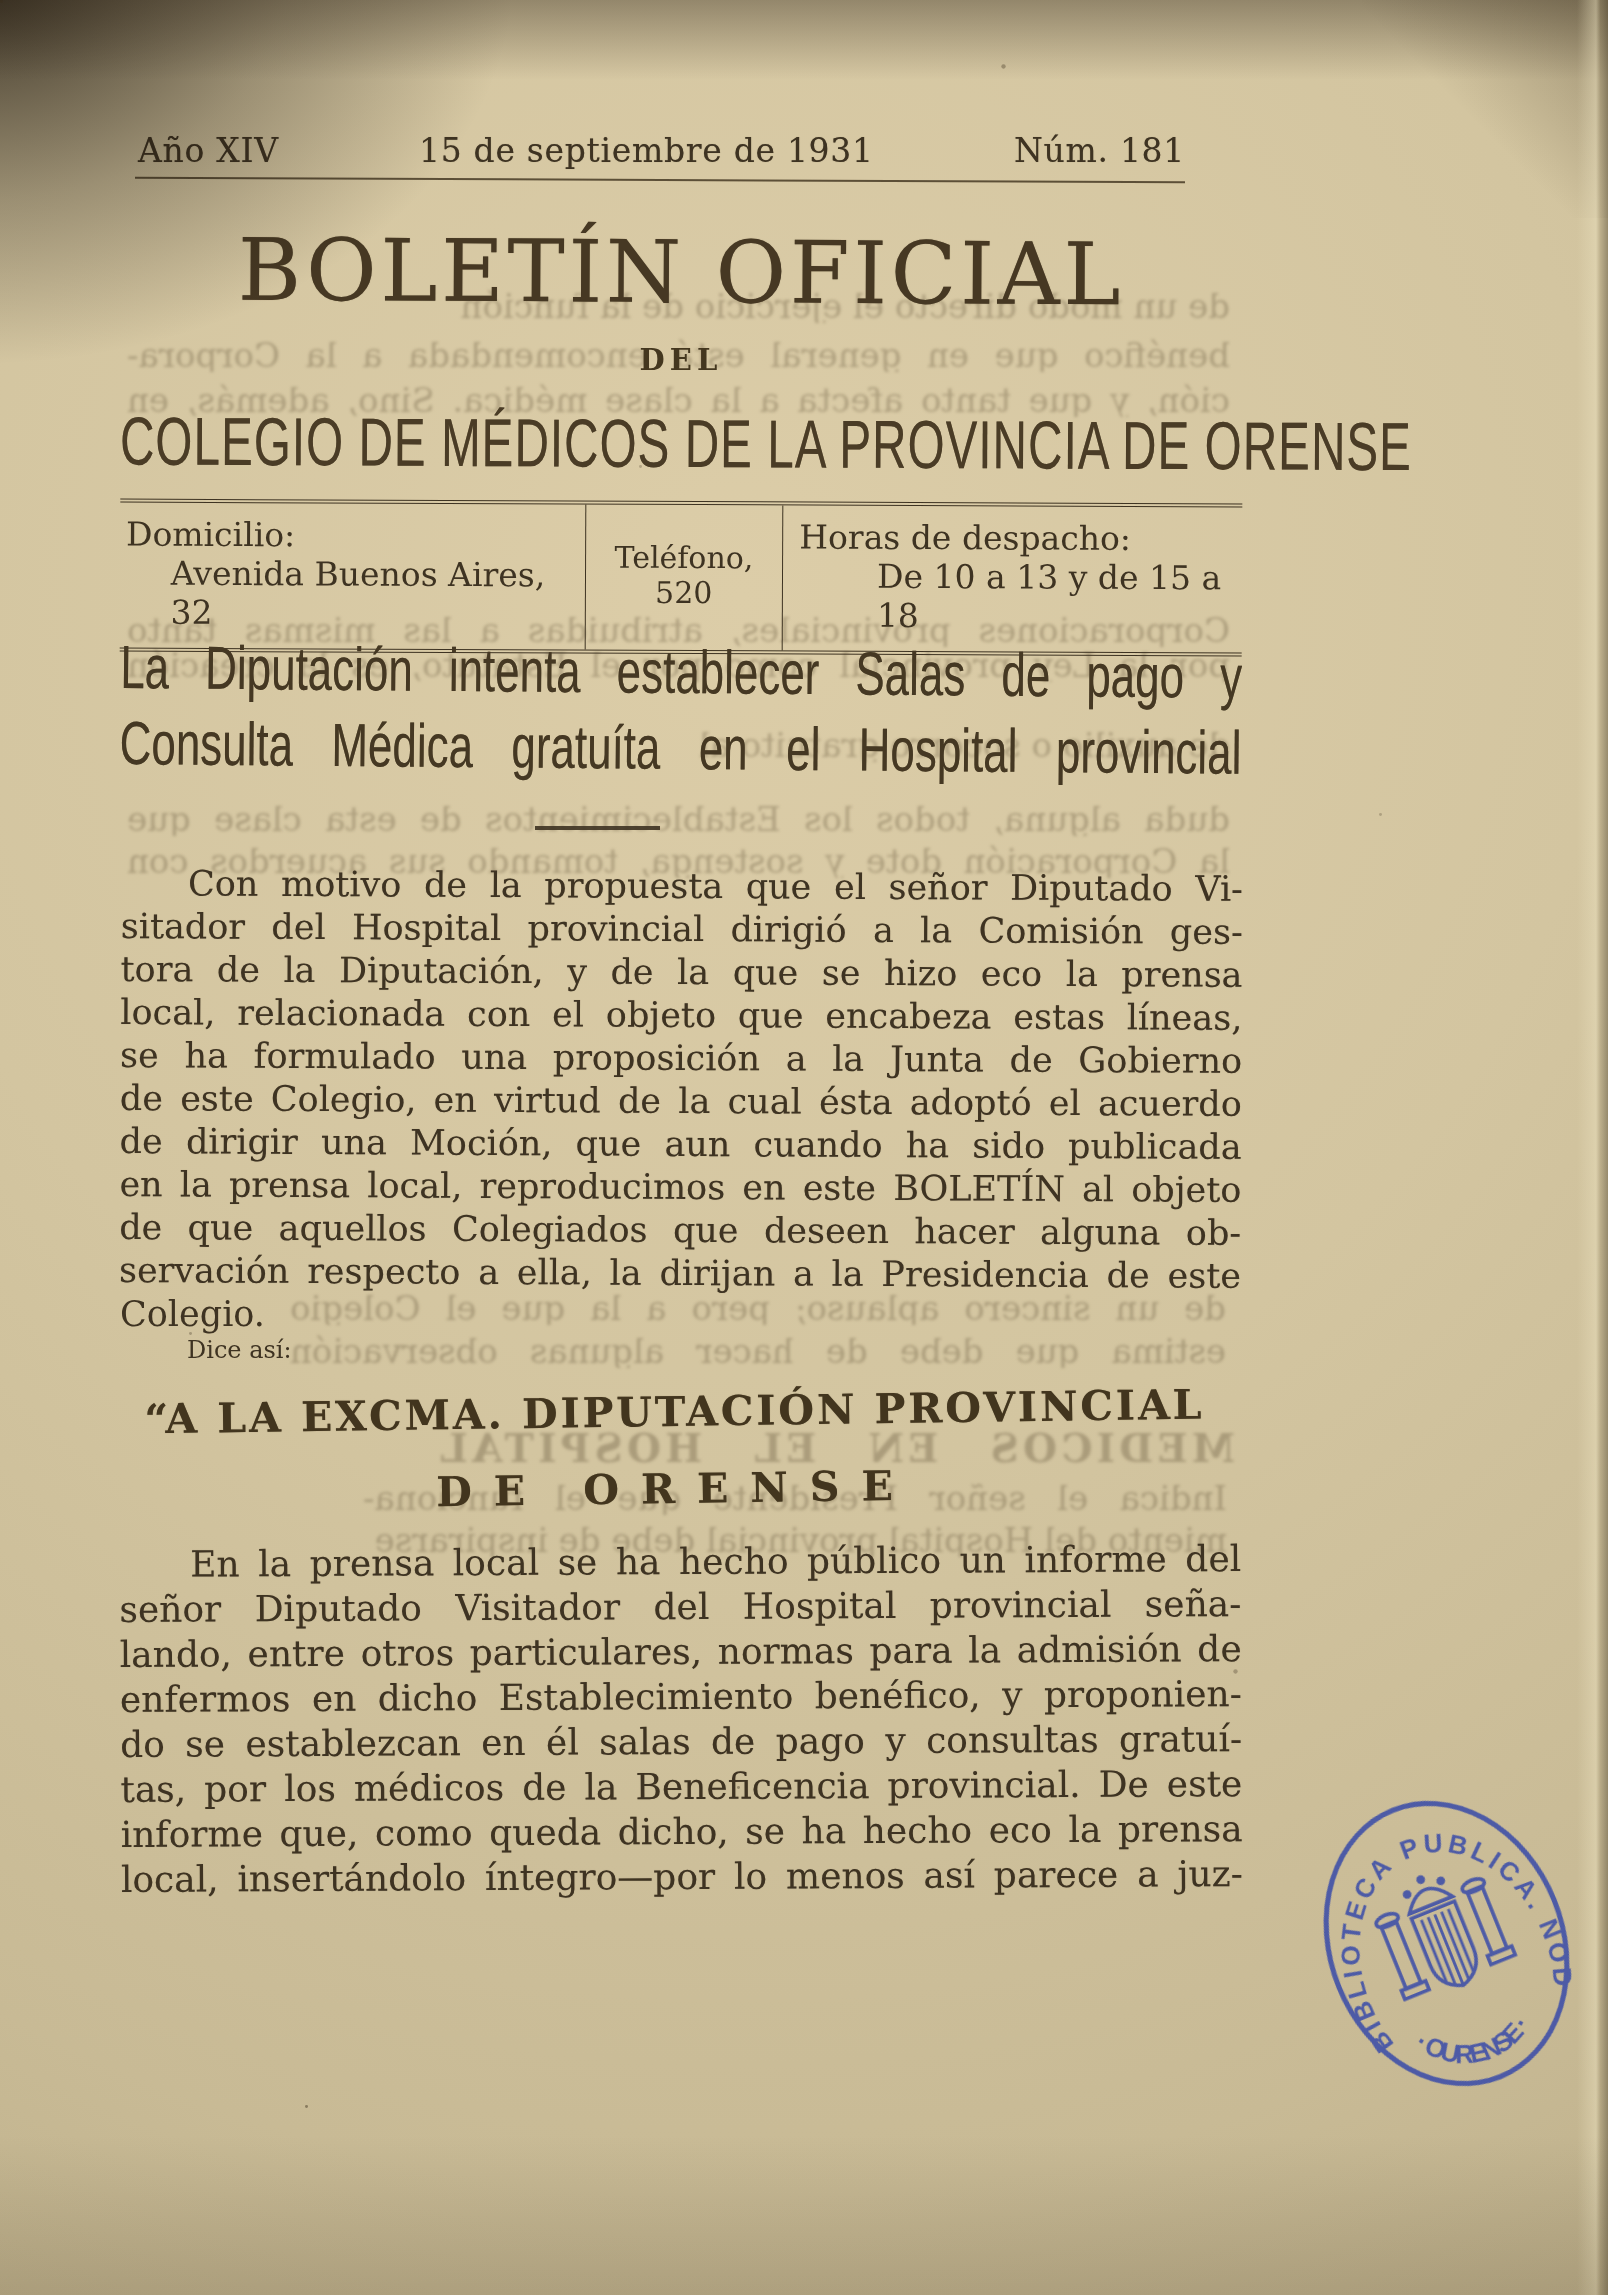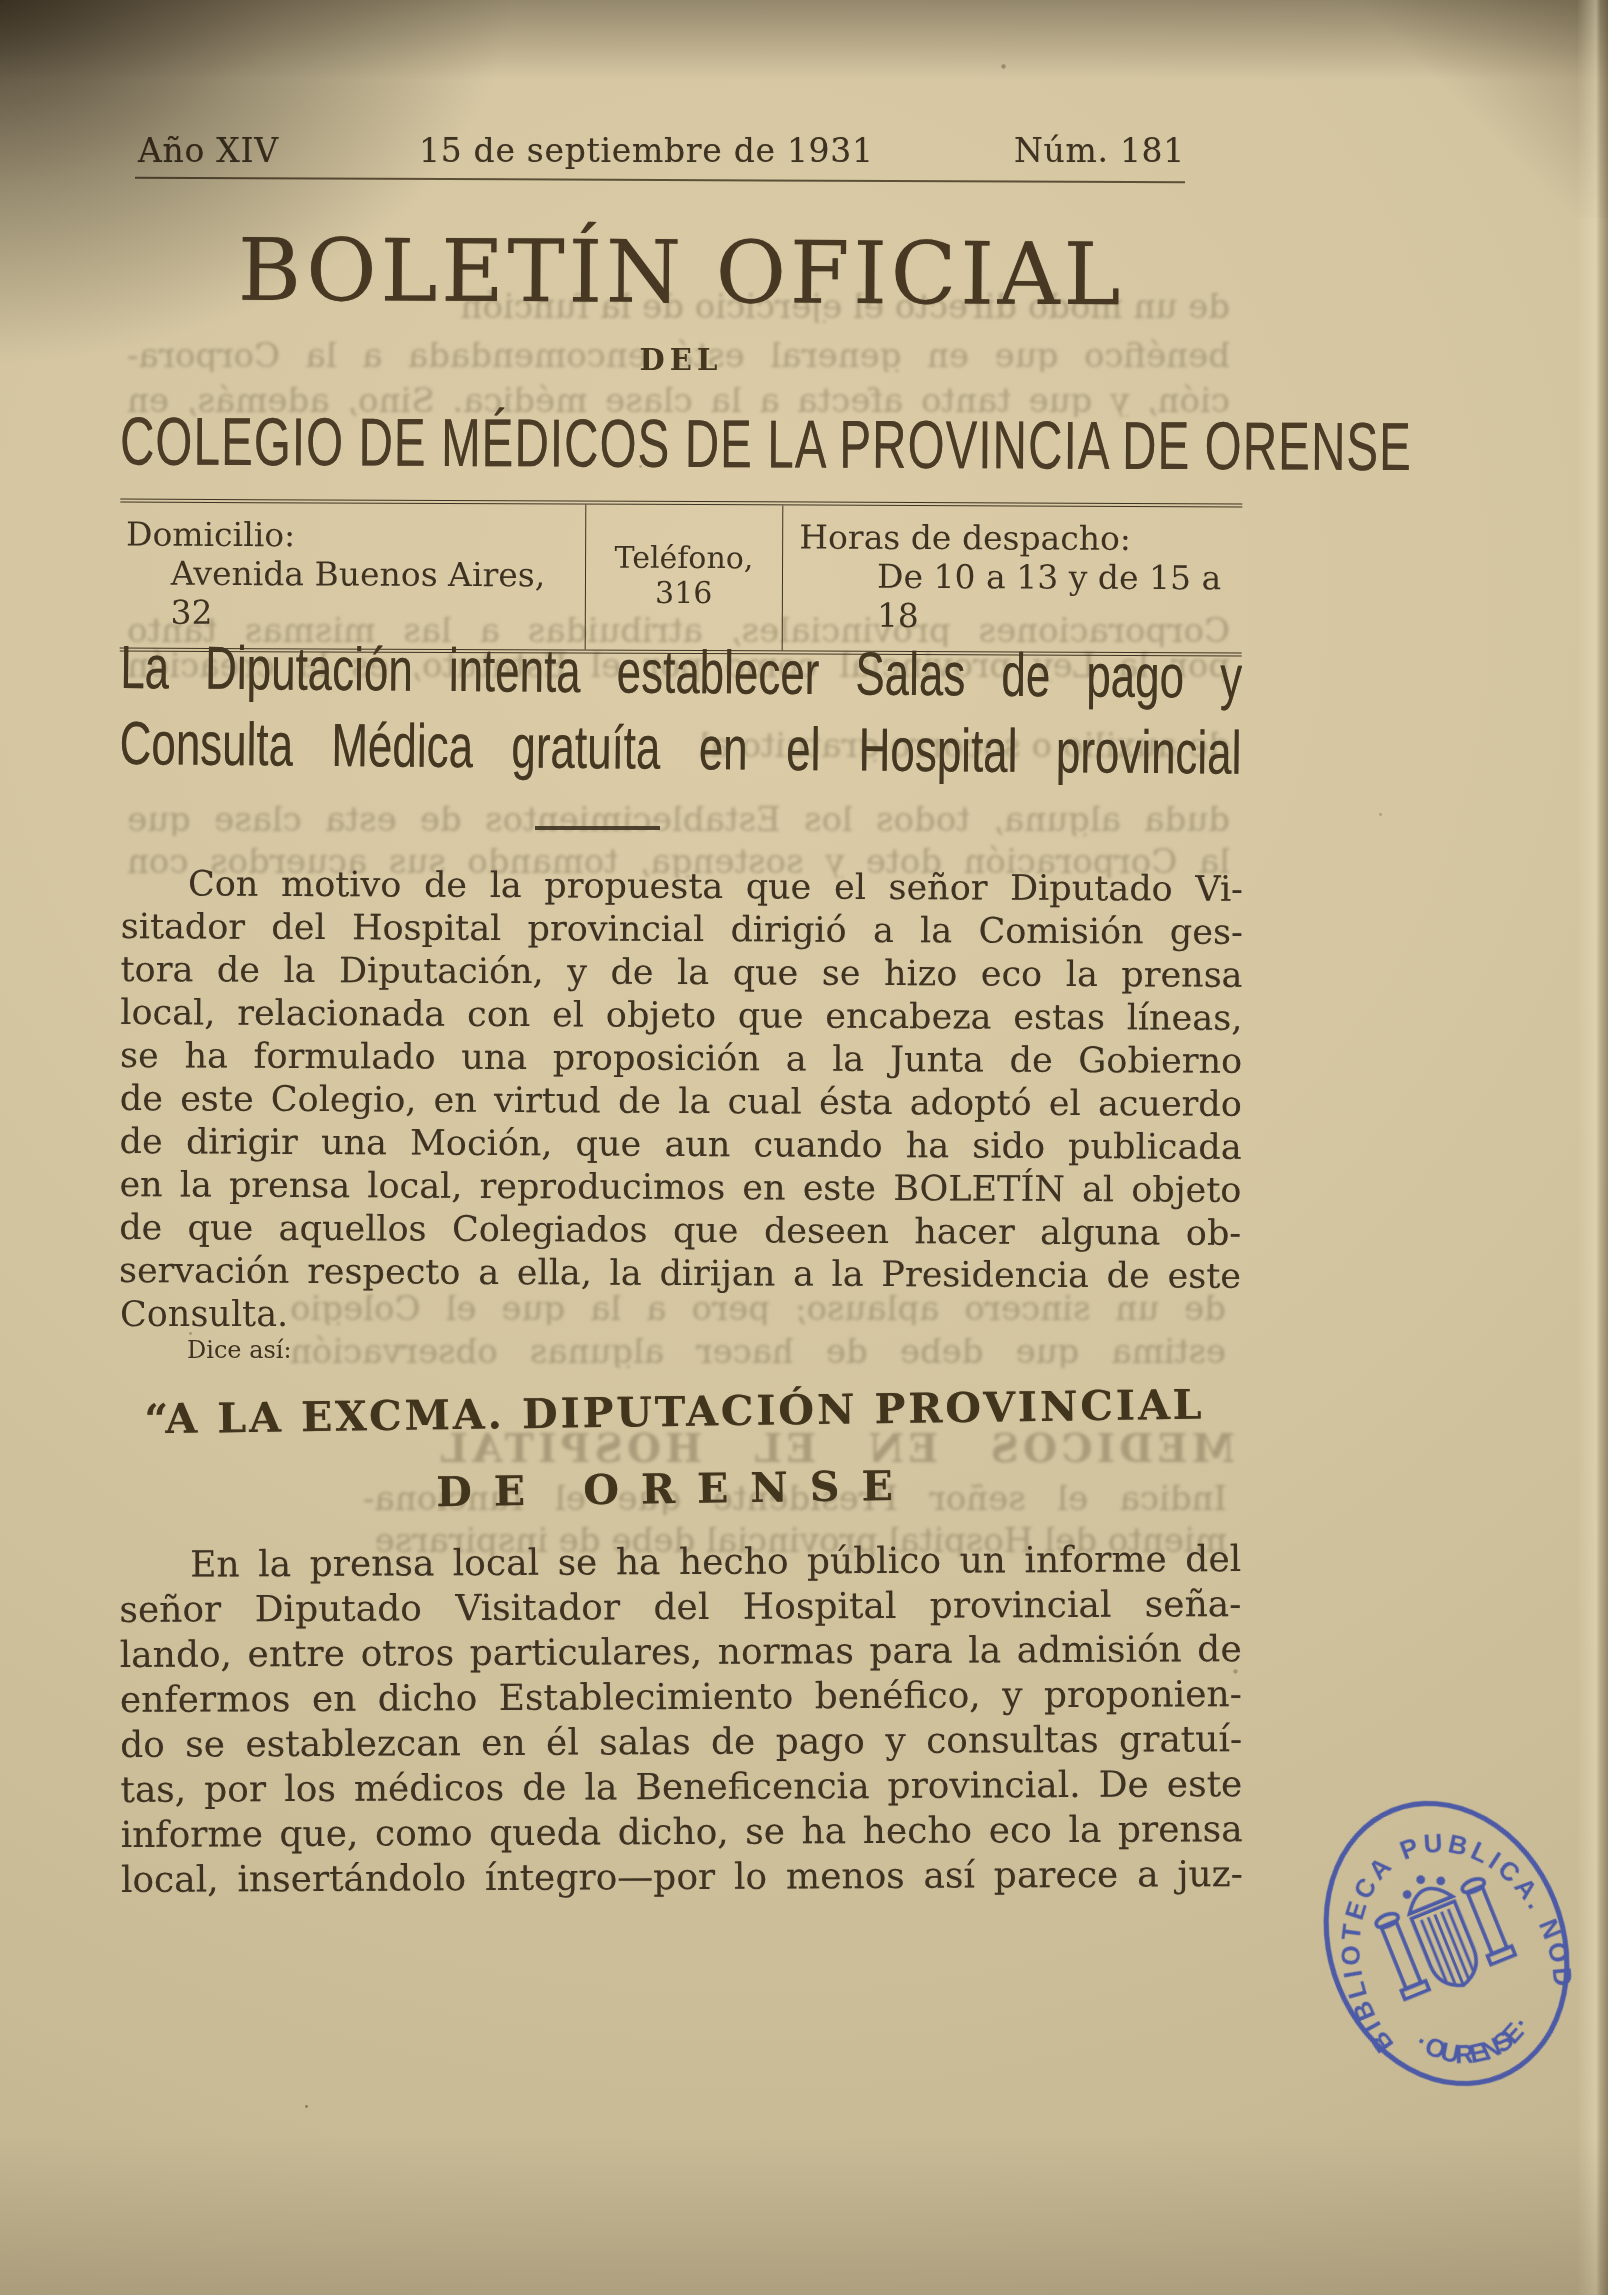--- a/index.html
+++ b/index.html
@@ -123,21 +123,21 @@
   <div class="txt masthead-sub">
     <div class="cond">COLEGIO DE MÉDICOS DE LA PROVINCIA DE ORENSE</div>
   </div>
 
   <div class="txt infobar">
     <div class="cell c1">
       <div>Domicilio:</div>
       <div class="ind1">Avenida Buenos Aires, 32</div>
     </div>
     <div class="cell c2">
-      <span>Teléfono, 316</span>
+      <span>Teléfono, 520</span>
     </div>
     <div class="cell c3">
       <div>Horas de despacho:</div>
       <div class="ind2">De 10 a 13 y de 15 a 18</div>
     </div>
   </div>
 
   <div class="txt headline">
     <div class="hl-inner">
       <div class="hl-line">La Diputación intenta establecer Salas de pago y</div>
@@ -151,21 +151,21 @@
       <div class="line">sitador del Hospital provincial dirigió a la Comisión ges-</div>
       <div class="line">tora de la Diputación, y de la que se hizo eco la prensa</div>
       <div class="line">local, relacionada con el objeto que encabeza estas líneas,</div>
       <div class="line">se ha formulado una proposición a la Junta de Gobierno</div>
       <div class="line">de este Colegio, en virtud de la cual ésta adoptó el acuerdo</div>
       <div class="line">de dirigir una Moción, que aun cuando ha sido publicada</div>
       <div class="line">en la prensa local, reproducimos en este BOLETÍN al objeto</div>
       <div class="line">de que aquellos Colegiados que deseen hacer alguna ob-</div>
       <div class="line">servación respecto a ella, la dirijan a la Presidencia de este</div>
     </div>
-  <div class="txt para-end">Consulta.</div>
+  <div class="txt para-end">Colegio.</div>
   <div class="txt dice">Dice así:</div>
 
   <div class="txt heading2">
     <div class="h2-line1">“A LA EXCMA. DIPUTACIÓN PROVINCIAL</div>
     <div class="h2-line2">DE ORENSE</div>
   </div>
 
   <div class="txt para para2">
       <div class="line">En la prensa local se ha hecho público un informe del</div>
       <div class="line">señor Diputado Visitador del Hospital provincial seña-</div>

